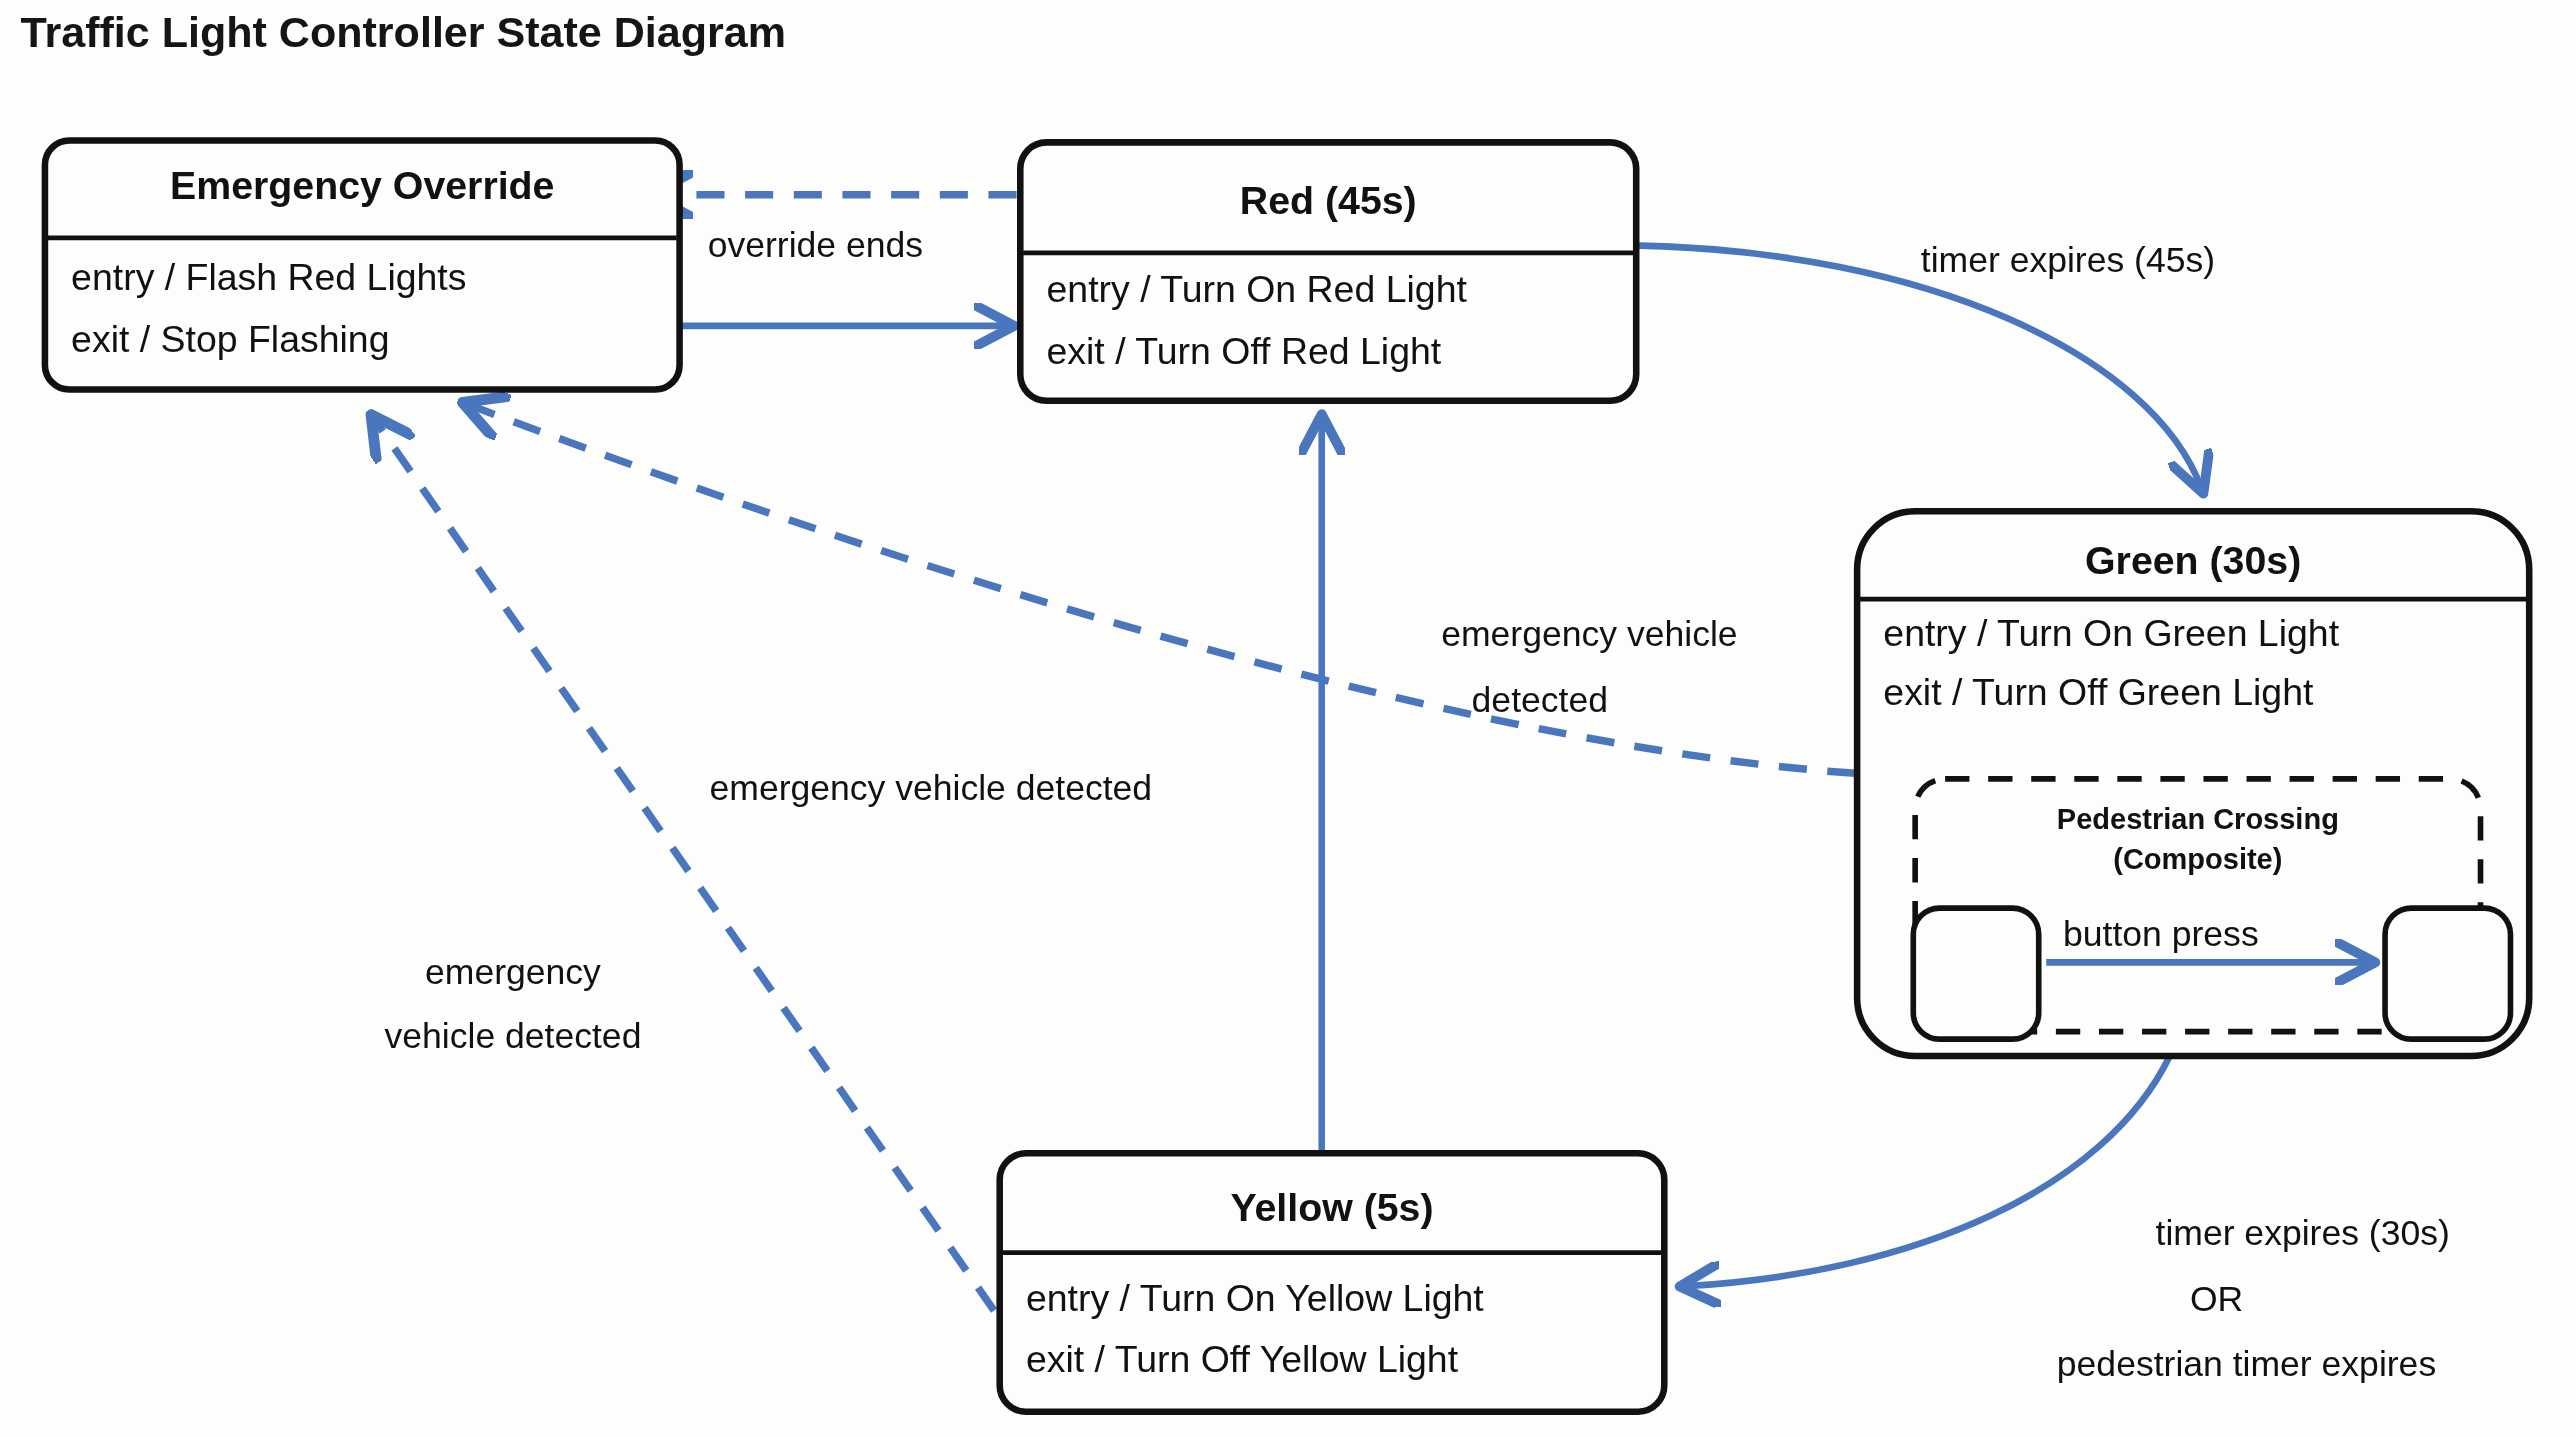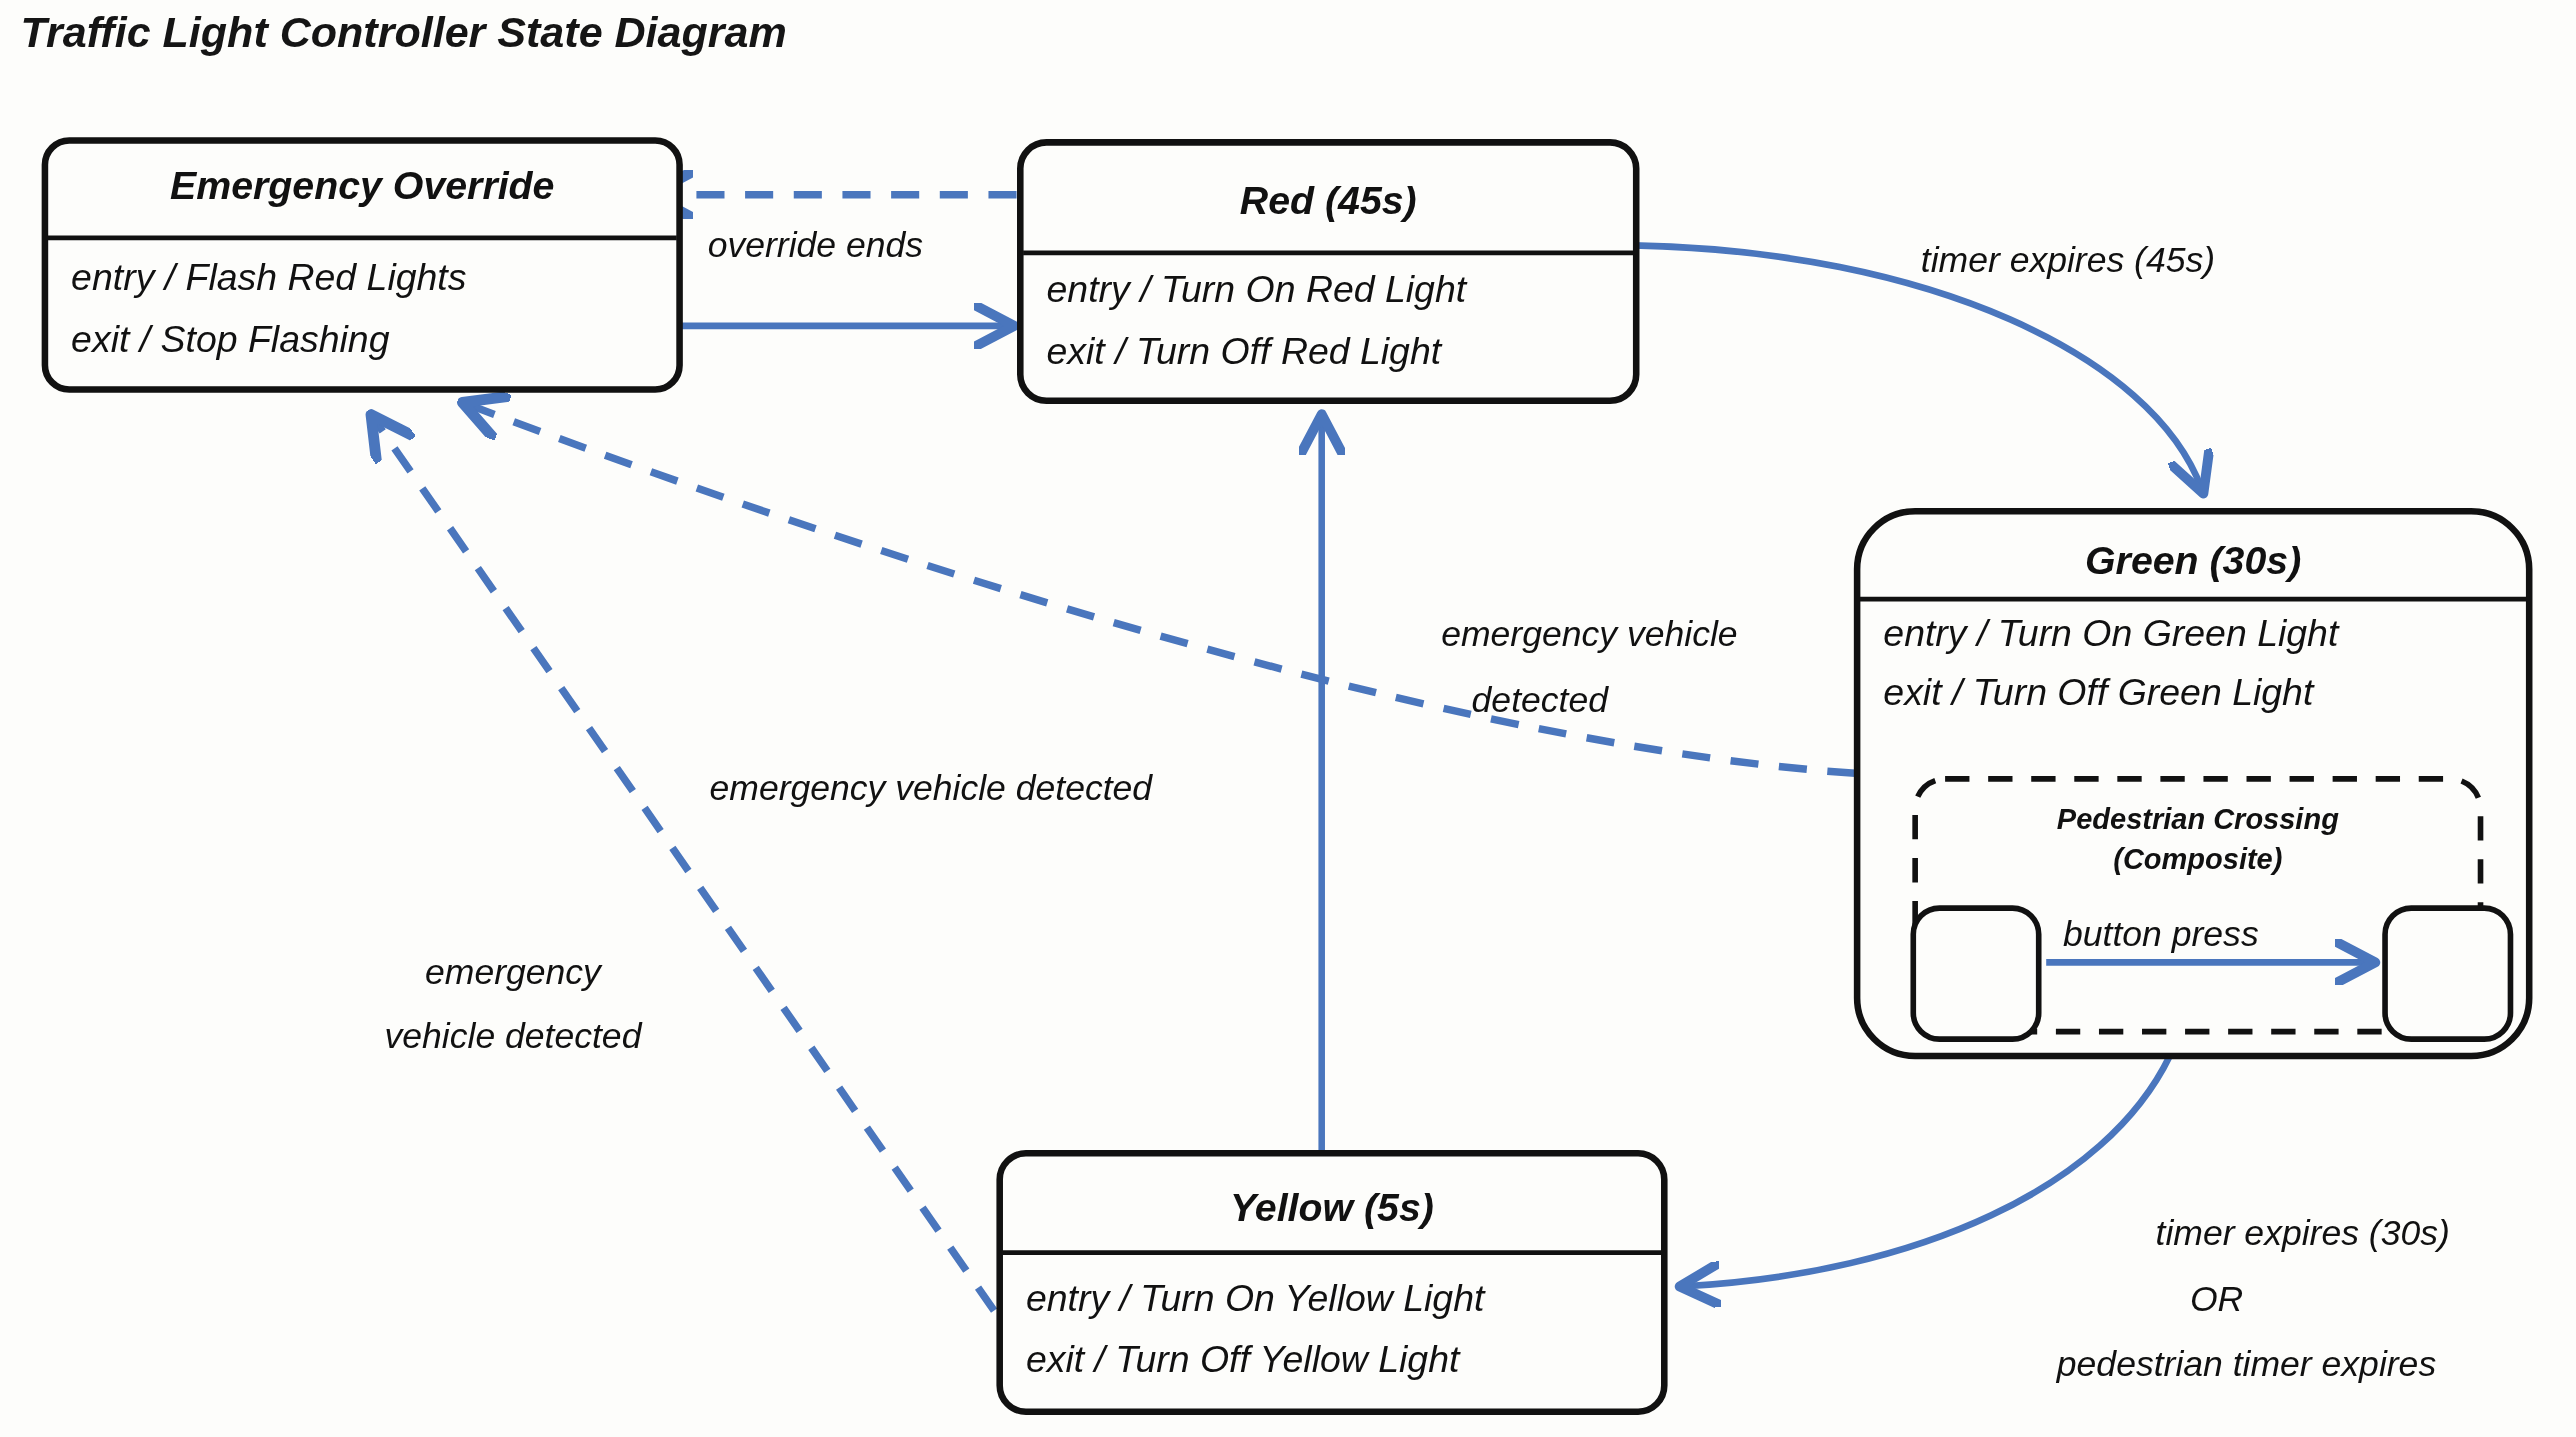--- a/index.html
+++ b/index.html
@@ -9,21 +9,20 @@
   }
   body {
     font-family: "Liberation Sans", sans-serif;
   }
   #canvas {
     position: relative;
     width: 2576px;
     height: 1438px;
     background: #fdfdfb;
     overflow: hidden;
-    font-style: italic;
   }
   svg#diagram {
     position: absolute;
     left: 0;
     top: 0;
     width: 2576px;
     height: 1438px;
   }
   .diagram-title {
     font-family: "Liberation Sans", sans-serif;

